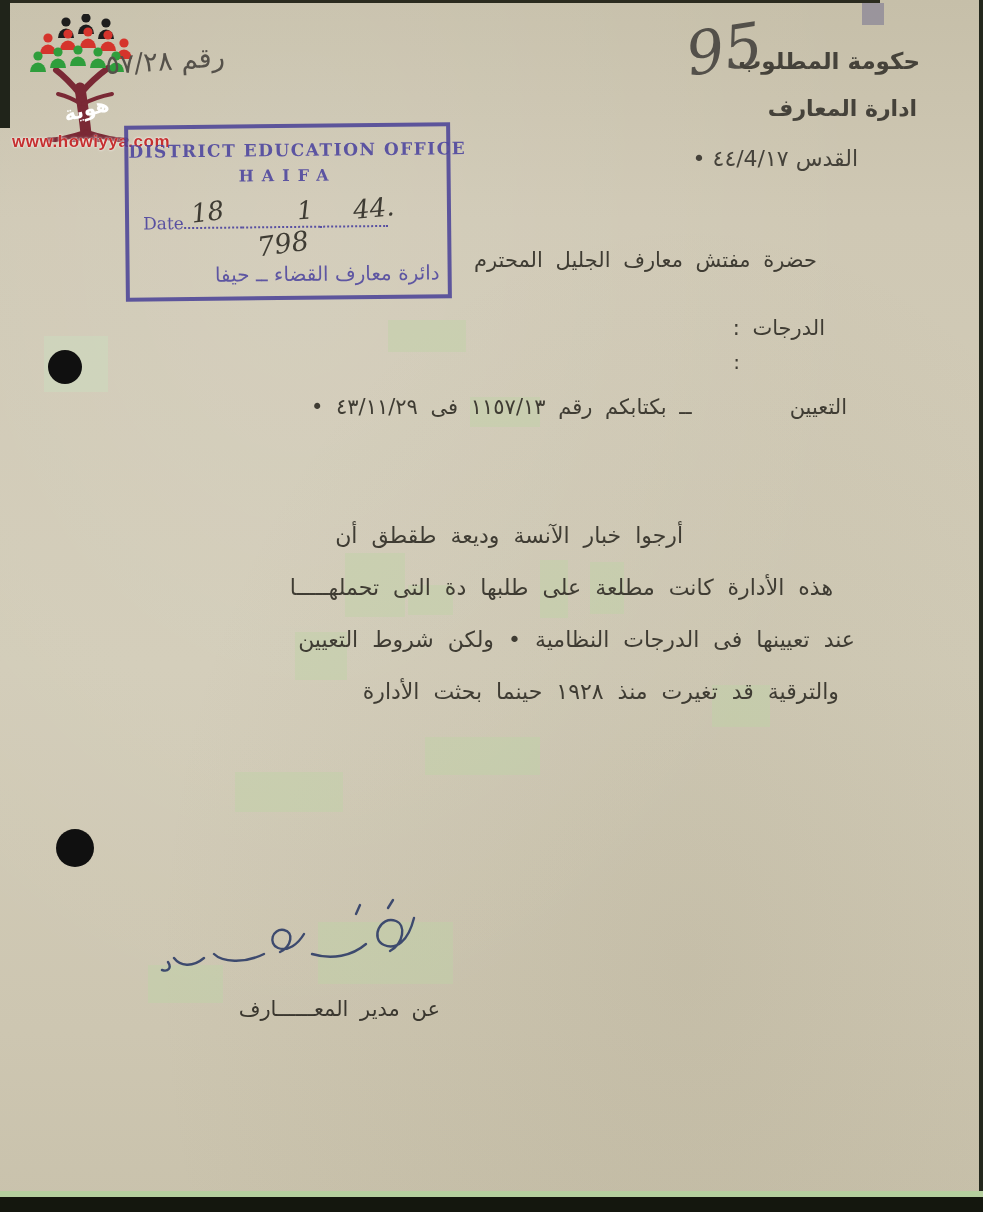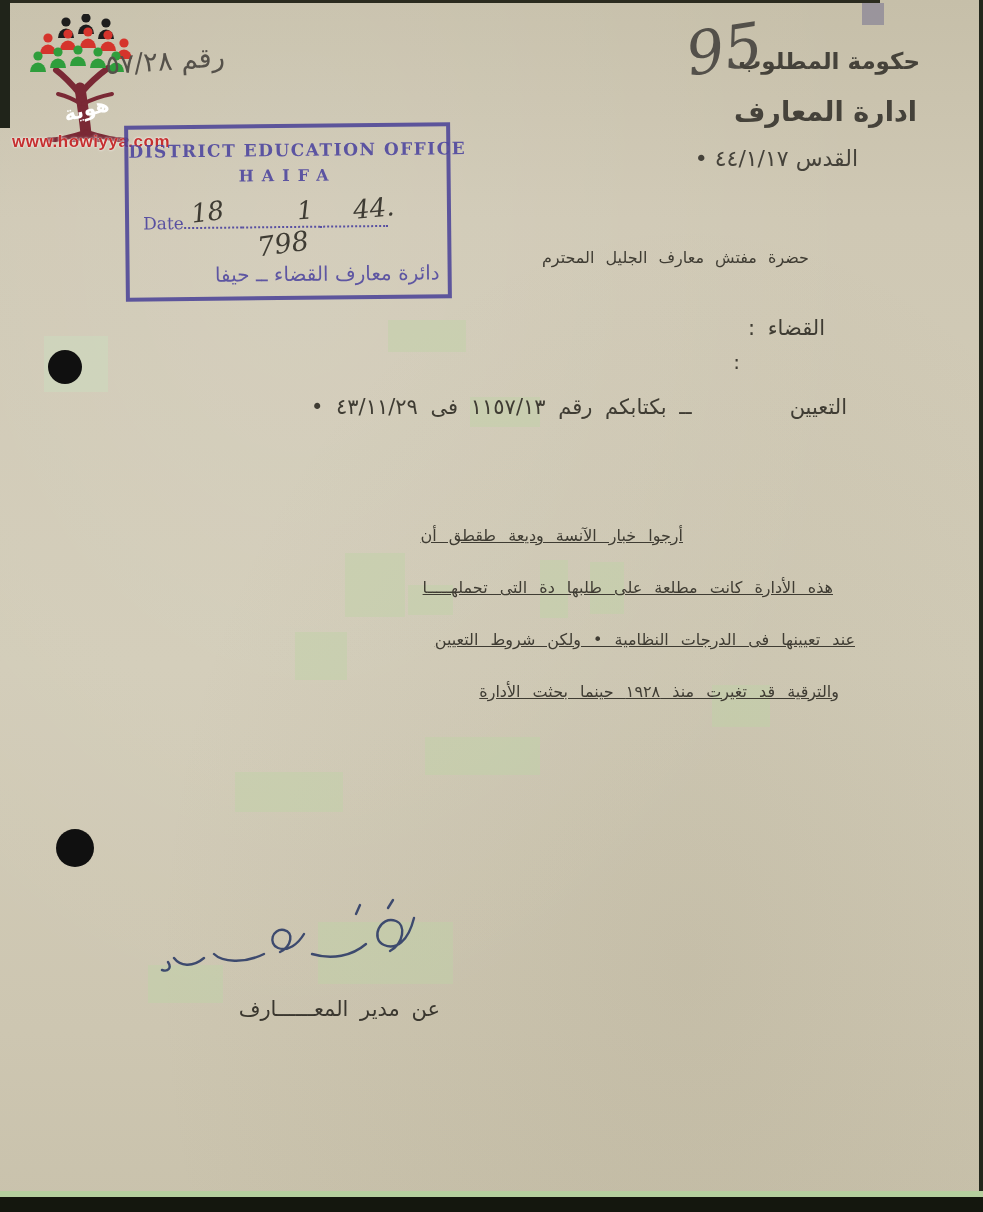--- a/index.html
+++ b/index.html
@@ -55,21 +55,21 @@
   .page-num{
     left:686px;top:14px;
     font-family:"DejaVu Serif", serif;
     font-size:60px;color:#53504a;
     transform:rotate(-9deg);font-style:italic;
   }
 
   
   .lh{direction:rtl;white-space:nowrap;color:#45423a;}
   .lh1{right:63px;top:48px;font-size:23px;font-weight:bold;}
-  .lh2{right:66px;top:96px;font-size:27px;font-weight:bold;}
+  .lh2{right:66px;top:96px;font-size:22px;font-weight:bold;}
   .lh3{right:125px;top:146px;font-size:22px;}
 
   
   #stamp{
     left:125px;top:124px;width:318px;height:168px;
     border:4px solid rgba(72,64,150,.85);
     transform:rotate(-0.6deg);
     color:#524aa0;
   }
   .stamp-line1{left:0;top:12px;width:100%;text-align:center;
@@ -84,28 +84,28 @@
   .hand{font-family:"DejaVu Serif", serif;font-style:italic;color:#3e3b33;}
   .d-day{left:62px;top:68px;font-size:26px;transform:rotate(-6deg);}
   .d-month{left:168px;top:68px;font-size:25px;transform:rotate(-4deg);}
   .d-year{left:224px;top:66px;font-size:26px;transform:rotate(-5deg);}
   .d-serial{left:128px;top:100px;font-size:27px;transform:rotate(-7deg);}
   .stamp-ar{right:8px;top:134px;direction:rtl;white-space:nowrap;
     font-size:20px;opacity:.9;}
 
   
   .tw{direction:rtl;white-space:nowrap;color:#3f3c33;word-spacing:6px;}
-  .recipient{right:174px;top:248px;font-size:16px;}
+  .recipient{right:166px;top:248px;font-size:21px;}
   .row-subject{right:158px;top:316px;display:flex;direction:rtl;gap:52px;font-size:21px;}
   .colon-mark{right:243px;top:350px;font-size:20px;}
   .row-ref{right:136px;top:395px;display:flex;direction:rtl;gap:98px;font-size:21px;}
 
   
   #body-text{right:128px;top:510px;width:740px;direction:rtl;
-    font-size:16px;line-height:52px;word-spacing:7px;text-decoration:underline;}
+    font-size:22px;line-height:52px;word-spacing:7px;}
   #body-text .bl{white-space:nowrap;}
   .bl-0{padding-right:172px;}
   .bl-1{padding-right:22px;}
   .bl-3{padding-right:16px;text-align:right;}
   .bl-5{padding-right:14px;}
 
   
   #sig-svg{left:152px;top:898px;}
   .sig-note{left:160px;top:980px;width:280px;direction:rtl;
     font-size:21px;white-space:nowrap;word-spacing:5px;color:#3a372f;margin-top:17px;}
@@ -181,39 +181,39 @@
     <text x="80" y="102" text-anchor="middle" fill="#ffffff" font-size="20" font-weight="bold" transform="rotate(-14 80 102)" style="font-family:'DejaVu Sans',sans-serif">هوية</text>
   </svg>
   <div class="abs logo-url" style="color:#c53030;" color="#c53030">www.howiyya.com</div>
 
   <div class="abs ref-top">رقم ٥٧/٢٨</div>
 
   <div class="abs page-num">95</div>
 
   <div class="abs lh lh1">حكومة المطلوب</div>
   <div class="abs lh lh2">ادارة المعارف</div>
-  <div class="abs lh lh3">القدس ٤٤/١/١٧ •</div>
+  <div class="abs lh lh3">القدس ٤٤/4/١٧ •</div>
 
   <div id="stamp" class="abs">
     <div class="abs stamp-line1">DISTRICT EDUCATION OFFICE</div>
     <div class="abs stamp-line2">HAIFA</div>
     <div class="abs stamp-date-row">
       <span>Date</span><span class="leader" style="width:58px"></span><span class="leader" style="width:78px"></span><span class="leader" style="width:68px"></span>
     </div>
     <div class="abs hand d-day">18</div>
     <div class="abs hand d-month">1</div>
     <div class="abs hand d-year">44.</div>
     <div class="abs hand d-serial">798</div>
     <div class="abs stamp-ar">دائرة معارف القضاء ــ حيفا</div>
   </div>
 
   <div class="abs tw recipient">حضرة مفتش معارف الجليل المحترم</div>
 
   <div class="abs row-subject">
-    <span class="tw">القضاء :</span>
+    <span class="tw">الدرجات :</span>
   </div>
   <div class="abs tw colon-mark">:</div>
 
   <div class="abs row-ref">
     <span class="tw">التعيين</span>
     <span class="tw">ــ بكتابكم رقم ١١٥٧/١٣ فى ٤٣/١١/٢٩ •</span>
   </div>
 
   <div id="body-text" class="abs">
     <div class="bl bl-0">أرجوا خبار الآنسة وديعة طقطق أن</div>

